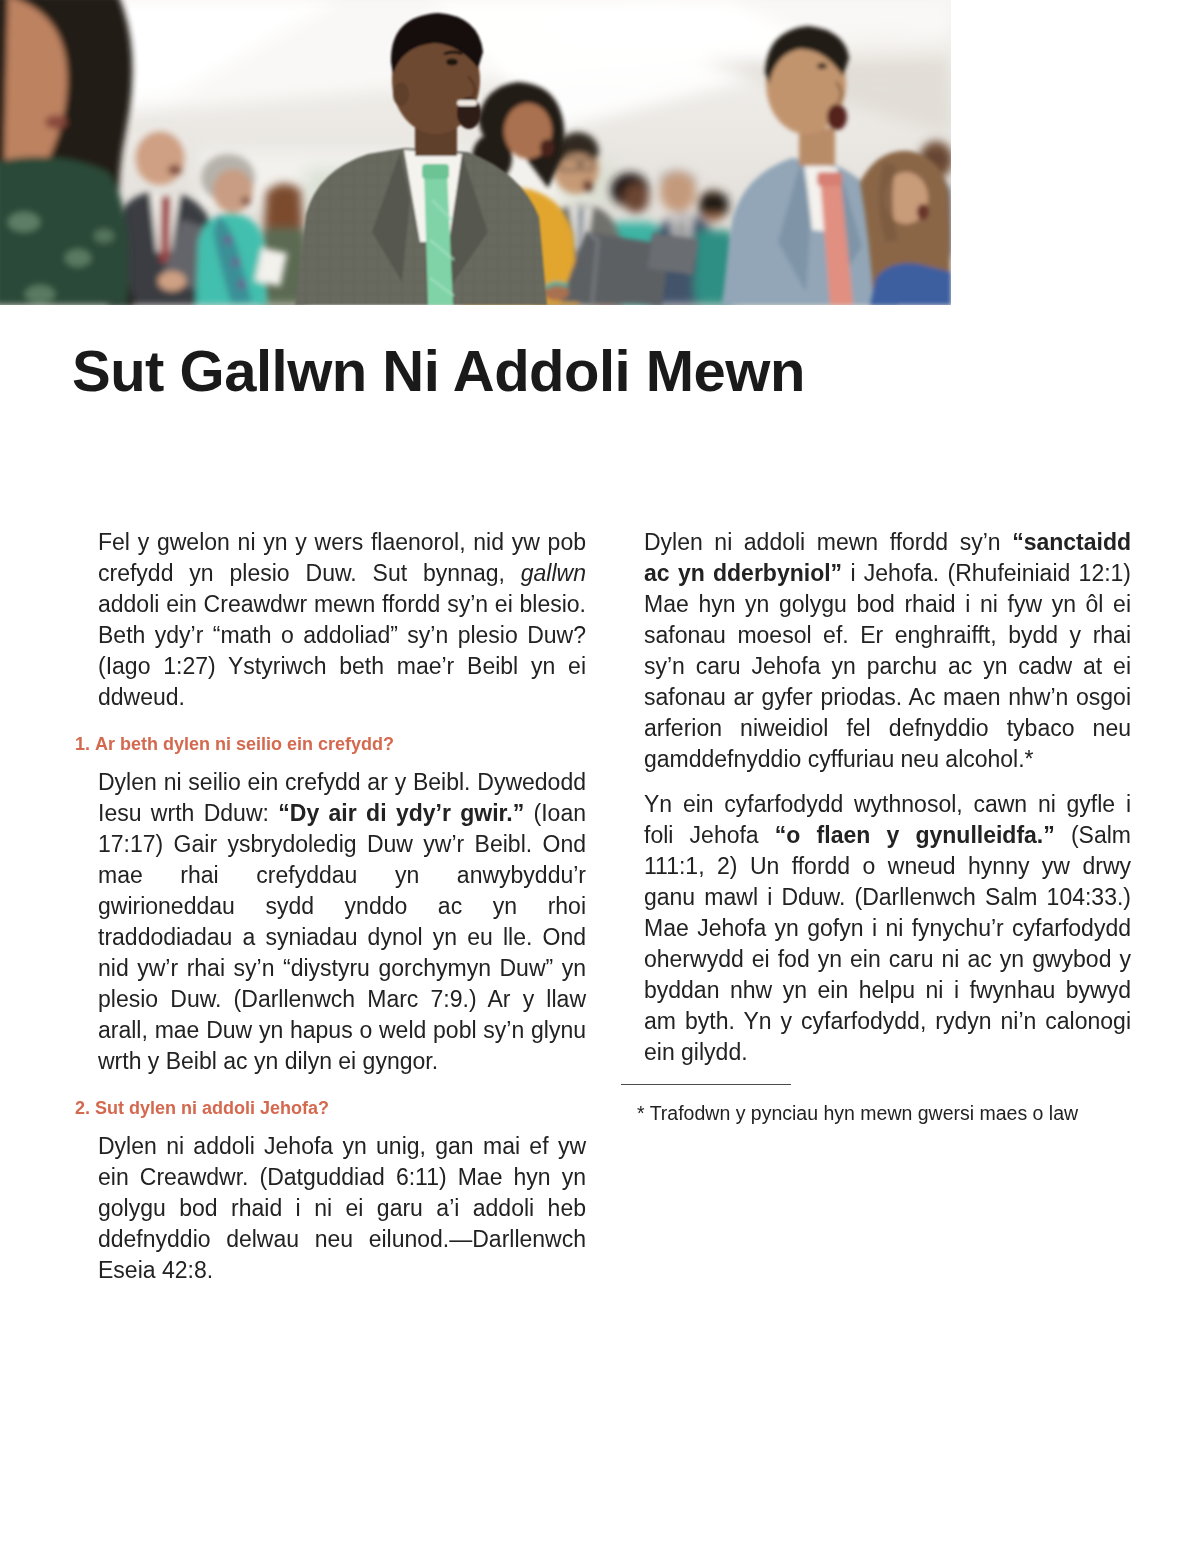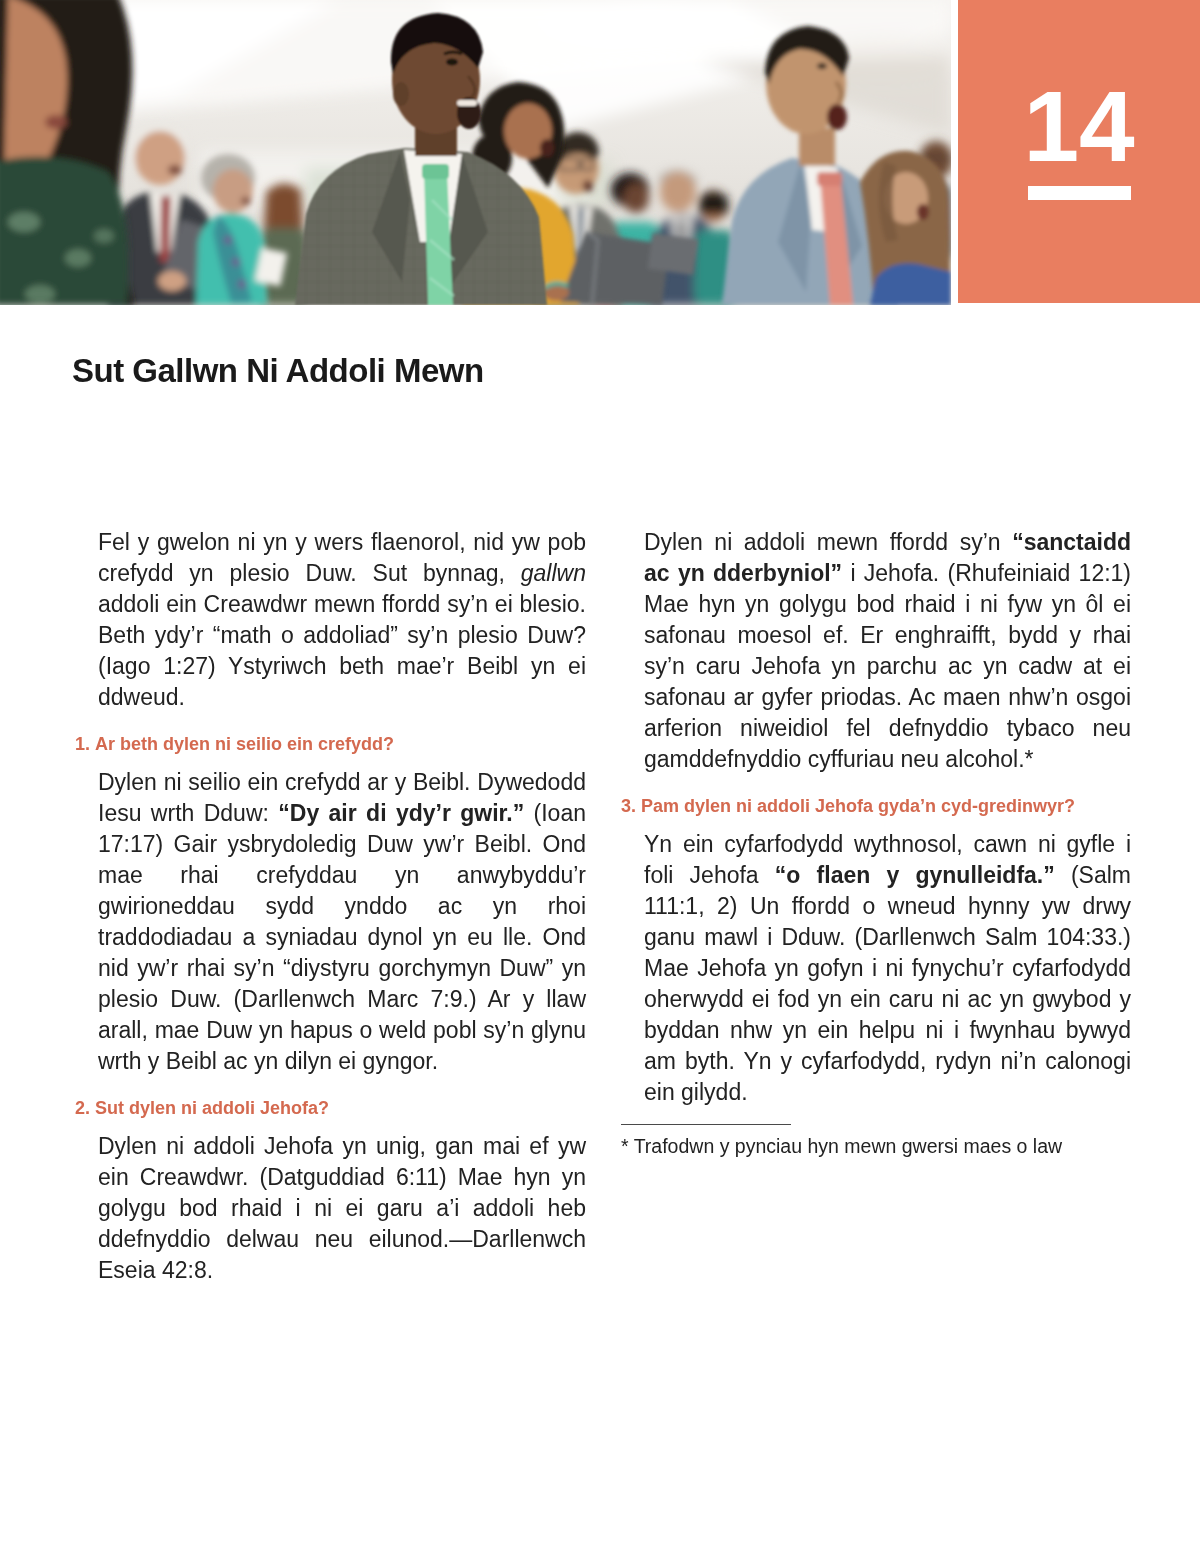--- a/index.html
+++ b/index.html
@@ -15,40 +15,40 @@
     position:absolute;left:958px;top:0;width:242px;height:303px;
     background:var(--block-orange,#E97E60);
     display:flex;flex-direction:column;align-items:center;
   }
   .chapter-number{
     font-weight:bold;font-size:100px;line-height:100px;color:#fff;margin-top:76px;
   }
   .chapter-bar{width:103px;height:14px;background:#fff;margin-top:10px;}
   .title{
     position:absolute;left:72px;top:344px;width:740px;margin:0;
-    font-weight:bold;font-size:33px;line-height:53px;letter-spacing:-0.5px;
+    font-weight:bold;font-size:58px;line-height:53px;letter-spacing:-0.5px;
     color:var(--title-color,#1a1a1a);
   }
   .title span{display:block;}
   .col{position:absolute;top:527px;font-size:23px;line-height:31px;}
   .col-left{left:75px;width:511px;}
   .col-right{left:621px;width:510px;}
   .para{margin:0 0 14px 23px;text-align:justify;}
   .col-right .para{}
   .question{
     margin:16px 0 7px 0;padding-left:23px;text-indent:-23px;
     font-size:18px;line-height:31px;font-weight:bold;
     color:var(--heading-orange,#D4694F);
   }
   .col-right .question{padding-left:26px;text-indent:-26px;}
   .b{font-weight:bold;}
   .i{font-style:italic;}
   .footnote-rule{width:170px;border-top:1.5px solid #4a4a4a;margin:16px 0 9px 0;}
   .footnote{
-    font-size:19.5px;line-height:25px;margin:0;
+    font-size:19.5px;line-height:25px;margin:16px;
     padding-left:15px;text-indent:-15px;color:var(--body-color,#222);
   }
 </style>
 </head>
 <body>
 
 <div class="page">
 
   <div class="photo">
     <svg viewBox="0 0 951 305" preserveAspectRatio="none" aria-hidden="true">
@@ -216,42 +216,37 @@
       <g filter="url(#b2)">
         <path d="M860,182 Q878,148 910,151 Q942,158 948,192 L951,305 L874,305 Q870,242 860,182 Z" fill="#8a6647"></path>
         <ellipse cx="906" cy="198" rx="22" ry="26" fill="#c89b79"></ellipse>
         <ellipse cx="923" cy="212" rx="6" ry="8" fill="#6b352c"></ellipse>
         <path d="M884,162 Q873,202 886,242 L898,240 Q888,202 896,166 Z" fill="#7a5a3e" opacity="0.85"></path>
         <path d="M870,305 L876,278 Q890,260 918,264 L951,272 L951,305 Z" fill="#3c5fa0"></path>
       </g>
     </svg>
   </div>
 
-  <div class="chapter">
-    <div class="chapter-number">14</div>
-    <div class="chapter-bar"></div>
-  </div>
 
   <h1 class="title">
     <span>Sut Gallwn Ni Addoli Mewn</span>
   </h1>
 
   <div class="col col-left">
     <div>
         <p class="para"><span>Fel y gwelon ni yn y wers flaenorol, nid yw pob crefydd yn plesio Duw. Sut bynnag, </span><span class="i">gallwn</span><span> addoli ein Creawdwr mewn ffordd sy’n ei blesio. Beth ydy’r “math o addoliad” sy’n plesio Duw? (Iago 1:27) Ystyriwch beth mae’r Beibl yn ei ddweud.</span></p>
         <h2 class="question"><span>1.&nbsp;</span>Ar beth dylen ni seilio ein crefydd?</h2>
         <p class="para"><span>Dylen ni seilio ein crefydd ar y Beibl. Dywedodd Iesu wrth Dduw: </span><span class="b">“Dy air di ydy’r gwir.”</span><span> (Ioan 17:17) Gair ysbrydoledig Duw yw’r Beibl. Ond mae rhai crefyddau yn anwybyddu’r gwirioneddau sydd ynddo ac yn rhoi traddodiadau a syniadau dynol yn eu lle. Ond nid yw’r rhai sy’n “diystyru gorchymyn Duw” yn plesio Duw. (Darllenwch Marc 7:9.) Ar y llaw arall, mae Duw yn hapus o weld pobl sy’n glynu wrth y Beibl ac yn dilyn ei gyngor.</span></p>
         <h2 class="question"><span>2.&nbsp;</span>Sut dylen ni addoli Jehofa?</h2>
         <p class="para"><span>Dylen ni addoli Jehofa yn unig, gan mai ef yw ein Creawdwr. (Datguddiad 6:11) Mae hyn yn golygu bod rhaid i ni ei garu a’i addoli heb ddefnyddio delwau neu eilunod.—Darllenwch Eseia 42:8.</span></p>
       </div>
   </div>
 
   <div class="col col-right">
     <div>
         <p class="para"><span>Dylen ni addoli mewn ffordd sy’n </span><span class="b">“sanctaidd ac yn dderbyniol”</span><span> i Jehofa. (Rhufeiniaid 12:1) Mae hyn yn golygu bod rhaid i ni fyw yn ôl ei safonau moesol ef. Er enghraifft, bydd y rhai sy’n caru Jehofa yn parchu ac yn cadw at ei safonau ar gyfer priodas. Ac maen nhw’n osgoi arferion niweidiol fel defnyddio tybaco neu gamddefnyddio cyffuriau neu alcohol.*</span></p>
-        <h2 class="question"><span>3.&nbsp;</span>Pam dylen ni addoli Jehofa gyda’n cyd-gredinwyr?</h2>
         <p class="para"><span>Yn ein cyfarfodydd wythnosol, cawn ni gyfle i foli Jehofa </span><span class="b">“o flaen y gynulleidfa.”</span><span> (Salm 111:1, 2) Un ffordd o wneud hynny yw drwy ganu mawl i Dduw. (Darllenwch Salm 104:33.) Mae Jehofa yn gofyn i ni fynychu’r cyfarfodydd oherwydd ei fod yn ein caru ni ac yn gwybod y byddan nhw yn ein helpu ni i fwynhau bywyd am byth. Yn y cyfarfodydd, rydyn ni’n calonogi ein gilydd.</span></p>
       </div>
     <div class="footnote-rule"></div>
     <p class="footnote"><span>*</span> <span>Trafodwn y pynciau hyn mewn gwersi maes o law</span></p>
   </div>
 
 </div>
 
 </body></html>

